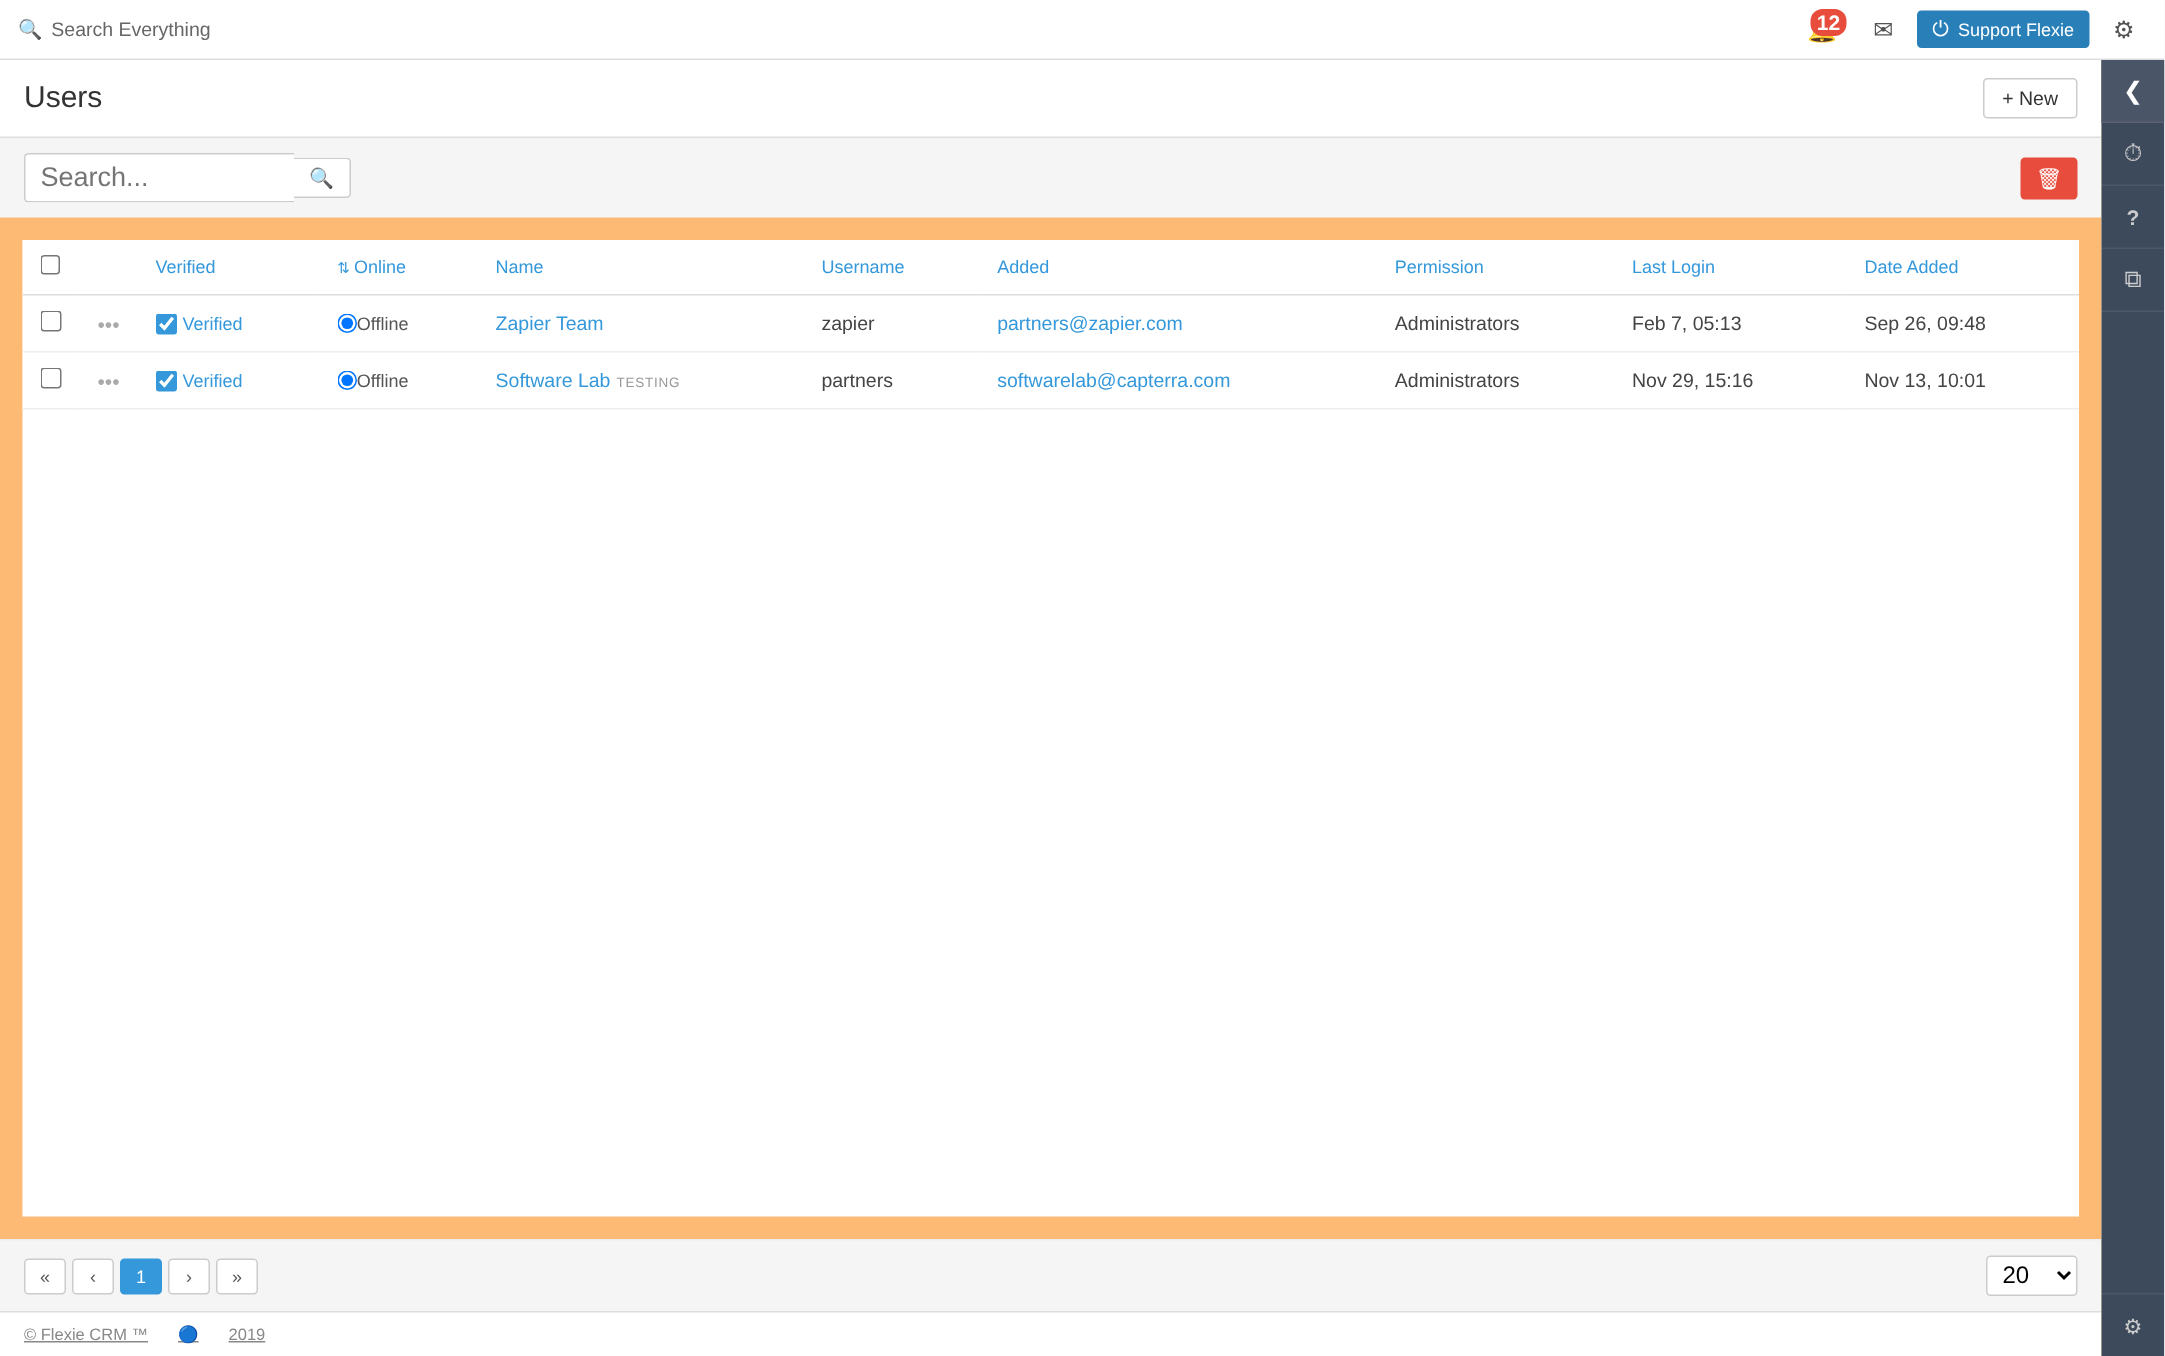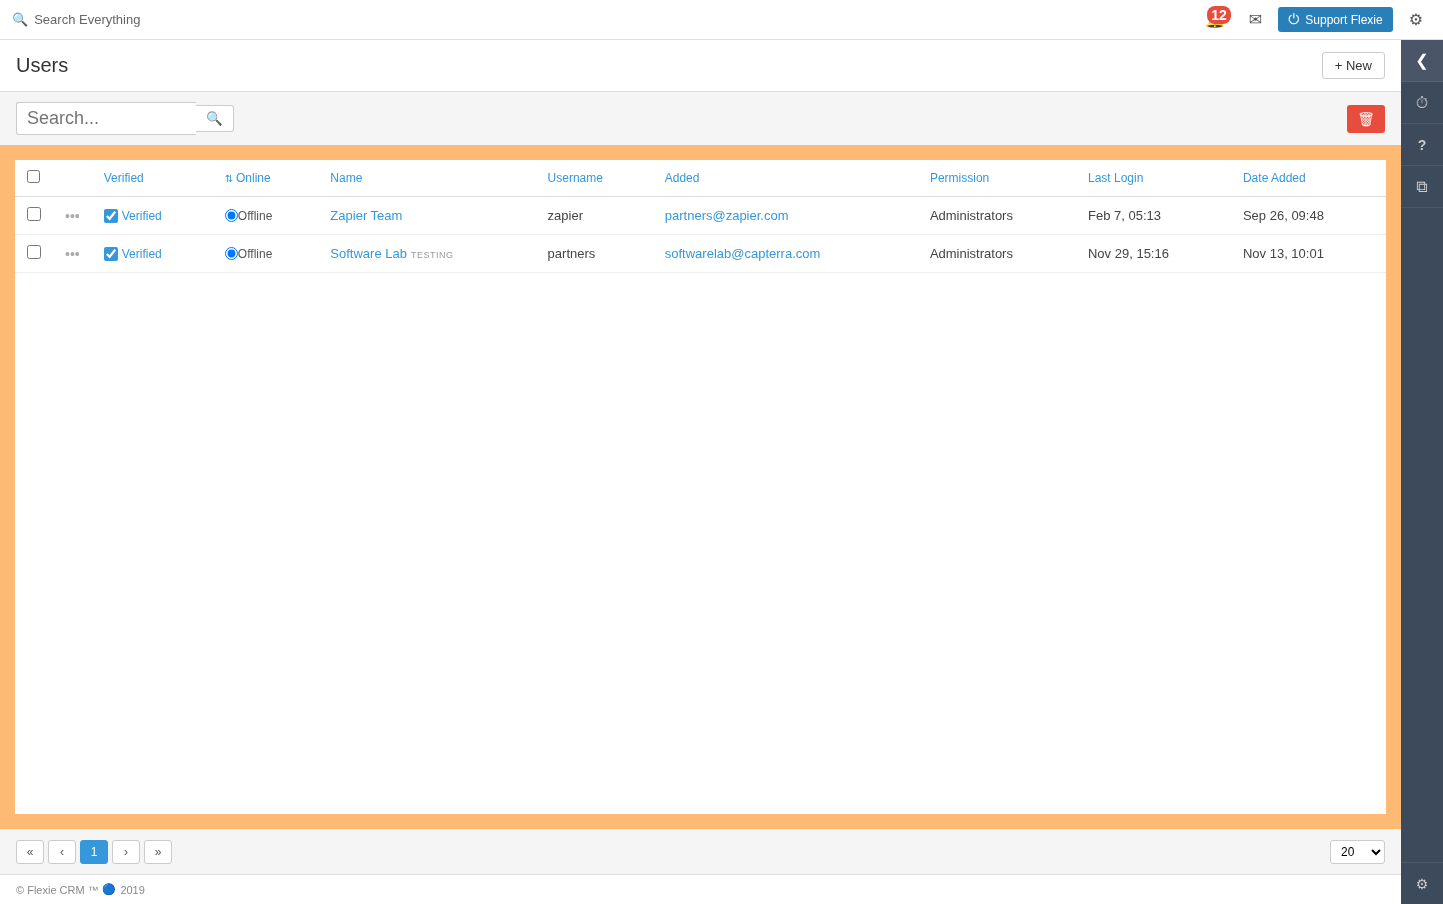--- a/index.html
+++ b/index.html
@@ -243,36 +243,37 @@
     .page-btn.active {
       background: #3498db;
       color: #fff;
       border-color: #3498db;
     }
     .page-size-select {
       margin-left: auto;
       border: 1px solid #ccc;
       border-radius: 3px;
       padding: 3px 6px;
-      font-size: 12px;
+      font-size: 16px;
       background: #fff;
       cursor: pointer;
     }
 
     
     .footer {
       background: #fff;
       border-top: 1px solid #ddd;
       padding: 8px 16px;
       font-size: 11px;
       color: #888;
       display: flex;
       align-items: center;
-      gap: 4px;
+      gap: 20px;
       flex-shrink: 0;
+      text-decoration: underline;
     }
     .footer-blue { color: #3498db; }
 
     
     .right-sidebar {
       width: 42px;
       background: #3d4a5c;
       display: flex;
       flex-direction: column;
       align-items: center;

